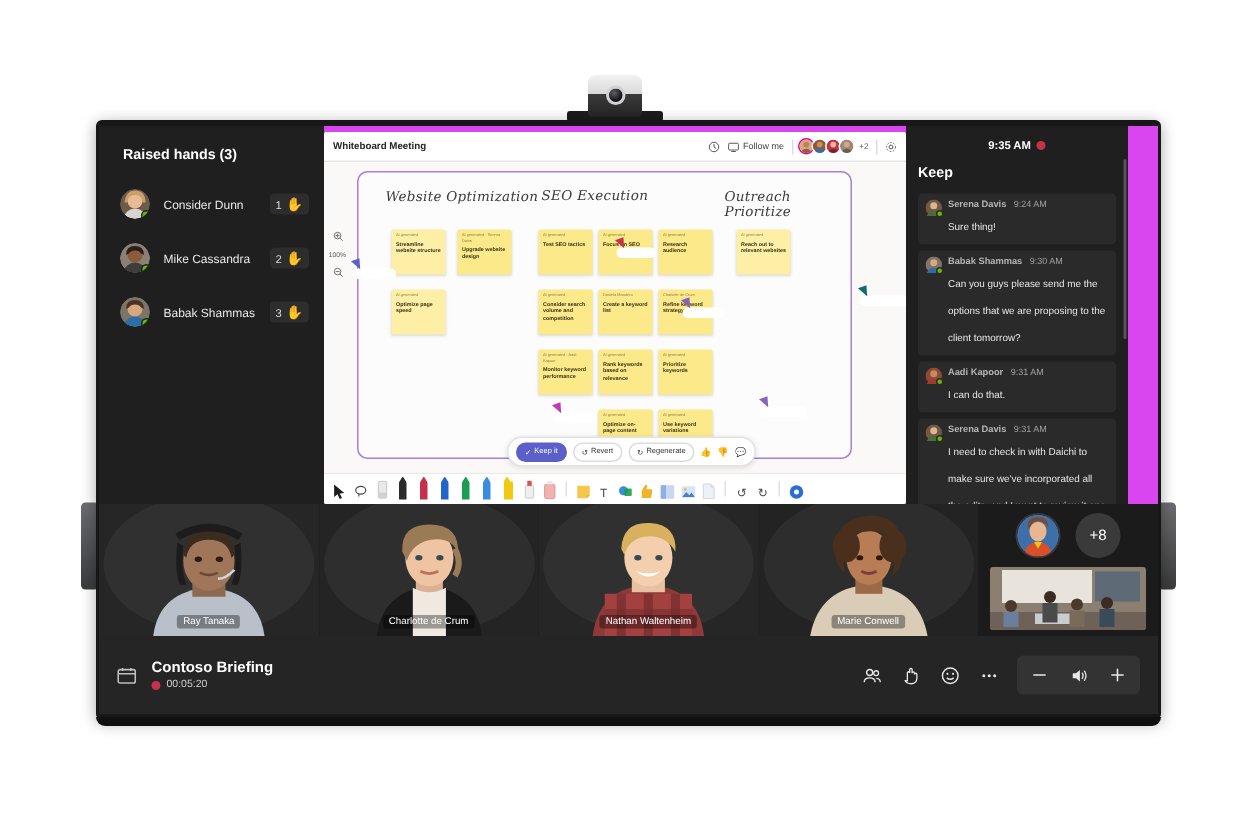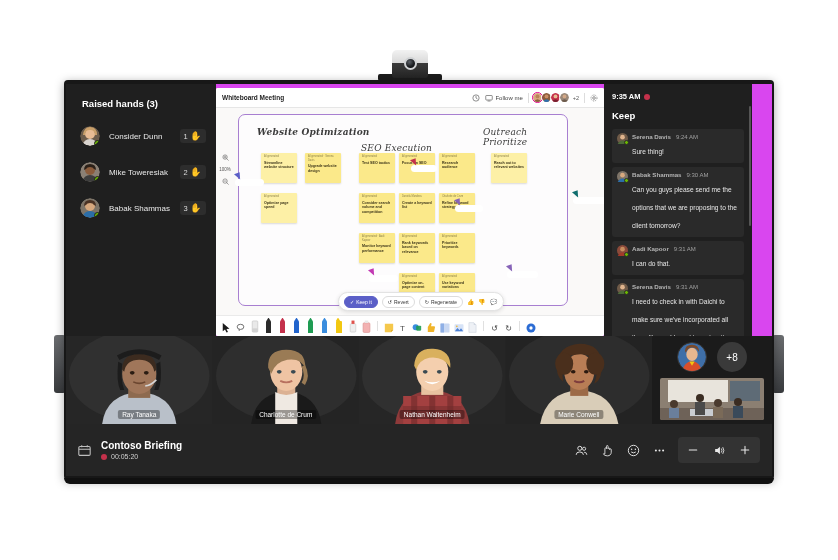--- a/index.html
+++ b/index.html
@@ -161,21 +161,21 @@
   .pen::after { content: ""; position: absolute; left: 0; top: -3px; width: 5px; height: 4px;
     background: inherit; clip-path: polygon(50% 0, 100% 100%, 0 100%); }
   .tool-sep { width: 1px; height: 10px; background: #e0e0e0; margin: 0 2px; }
   .tool-glyph { font-size: 8px; color: #4a4a4a; line-height: 1; }
 
   
   #chat-panel {
     position: absolute; left: 538px; top: 0; width: 148px; height: 252px;
     background: #1f1f1f; padding: 8px 8px 0 8px; overflow: hidden;
   }
-  #chat-clock-row { display: flex; align-items: center; gap: 4px; }
+  #chat-clock-row { display: flex; align-items: center; gap: 4px; justify-content: center; }
   #chat-time { color: #fff; font-size: 7.5px; font-weight: bold; }
   #chat-rec-dot { width: 6px; height: 6px; border-radius: 50%; background: #c4314b; }
   #chat-heading { color: #fff; font-size: 9.5px; font-weight: bold; margin: 9px 0 8px 0; }
   .msg { background: #2a2a2a; border-radius: 3px; padding: 4px 5px 5px 5px; margin-bottom: 4px; display: flex; gap: 4px; }
   .msg-avatar { width: 11px; height: 11px; border-radius: 50%; flex: 0 0 11px; position: relative; }
   .msg-avatar .presence-dot { width: 5px; height: 5px; border-width: 1px; border-color: #2a2a2a; }
   .msg-body { flex: 1; min-width: 0; }
   .msg-head { display: flex; gap: 5px; align-items: baseline; }
   .msg-author { color: #b5b5b5; font-size: 6.2px; font-weight: bold; }
   .msg-time { color: #a0a0a0; font-size: 6px; }
@@ -293,21 +293,21 @@
               </defs>
           <g clip-path="url(#c2)">
                 <rect width="20" height="20" fill="#8a8075"></rect>
                 <circle cx="10" cy="8" r="5" fill="#8b5c3c"></circle>
           <path d="M4 8 Q4 2 10 2 Q16 2 16 8 L14 7 Q13 5 10 5 Q7 5 6 7Z" fill="#2b2018"></path>
           <path d="M2 20 Q4 13 10 13 Q16 13 18 20Z" fill="#3d3d3d"></path>
               </g>
             </svg>
           <span class="presence-dot"></span>
         </div>
-        <span class="hand-name">Mike Toweresiak</span>
+        <span class="hand-name">Mike Cassandra</span>
         <span class="hand-badge">
           <span class="hand-num">2</span>
           <span class="hand-emoji">✋</span>
         </span>
       </div>
 
       <div class="hand-row">
         <div class="hand-avatar">
           <svg class="av-img" viewBox="0 0 20 20">
               <defs>
@@ -397,35 +397,35 @@
           <span class="zicon">
             <svg width="7" height="7" viewBox="0 0 16 16">
                 <circle cx="7" cy="7" r="5" fill="none" stroke="#666" stroke-width="1.4"></circle>
                 <path d="M4.6 7h4.8M10.7 10.7L14.5 14.5" stroke="#666" stroke-width="1.4" stroke-linecap="round"></path>
               </svg>
           </span>
         </div>
 
         <div id="wb-frame">
 
-          <div class="col-title" style="left:18px; top:12px;font-weight:bold;">Website Optimization</div>
+          <div class="col-title" style="left:18px; top:12px;">Website Optimization</div>
           <div class="sticky y1" style="left:22px; top:38px;">
             <span class="st-author">AI generated</span>
             <span class="st-text">Streamline website structure</span>
           </div>
           <div class="sticky y2" style="left:66px; top:38px;">
             <span class="st-author">AI generated · Serena Davis</span>
             <span class="st-text">Upgrade website design</span>
           </div>
           <div class="sticky y1" style="left:22px; top:78px;">
             <span class="st-author">AI generated</span>
             <span class="st-text">Optimize page speed</span>
           </div>
 
-          <div class="col-title" style="left:122px; top:28px;">SEO Execution</div>
+          <div class="col-title" style="left:122px; top:11px;">SEO Execution</div>
           <div class="sticky y2" style="left:120px; top:38px;">
             <span class="st-author">AI generated</span>
             <span class="st-text">Test SEO tactics</span>
           </div>
           <div class="sticky y2" style="left:160px; top:38px;">
             <span class="st-author">AI generated</span>
             <span class="st-text">Focus on SEO</span>
           </div>
           <div class="sticky y2" style="left:200px; top:38px;">
             <span class="st-author">AI generated</span>

